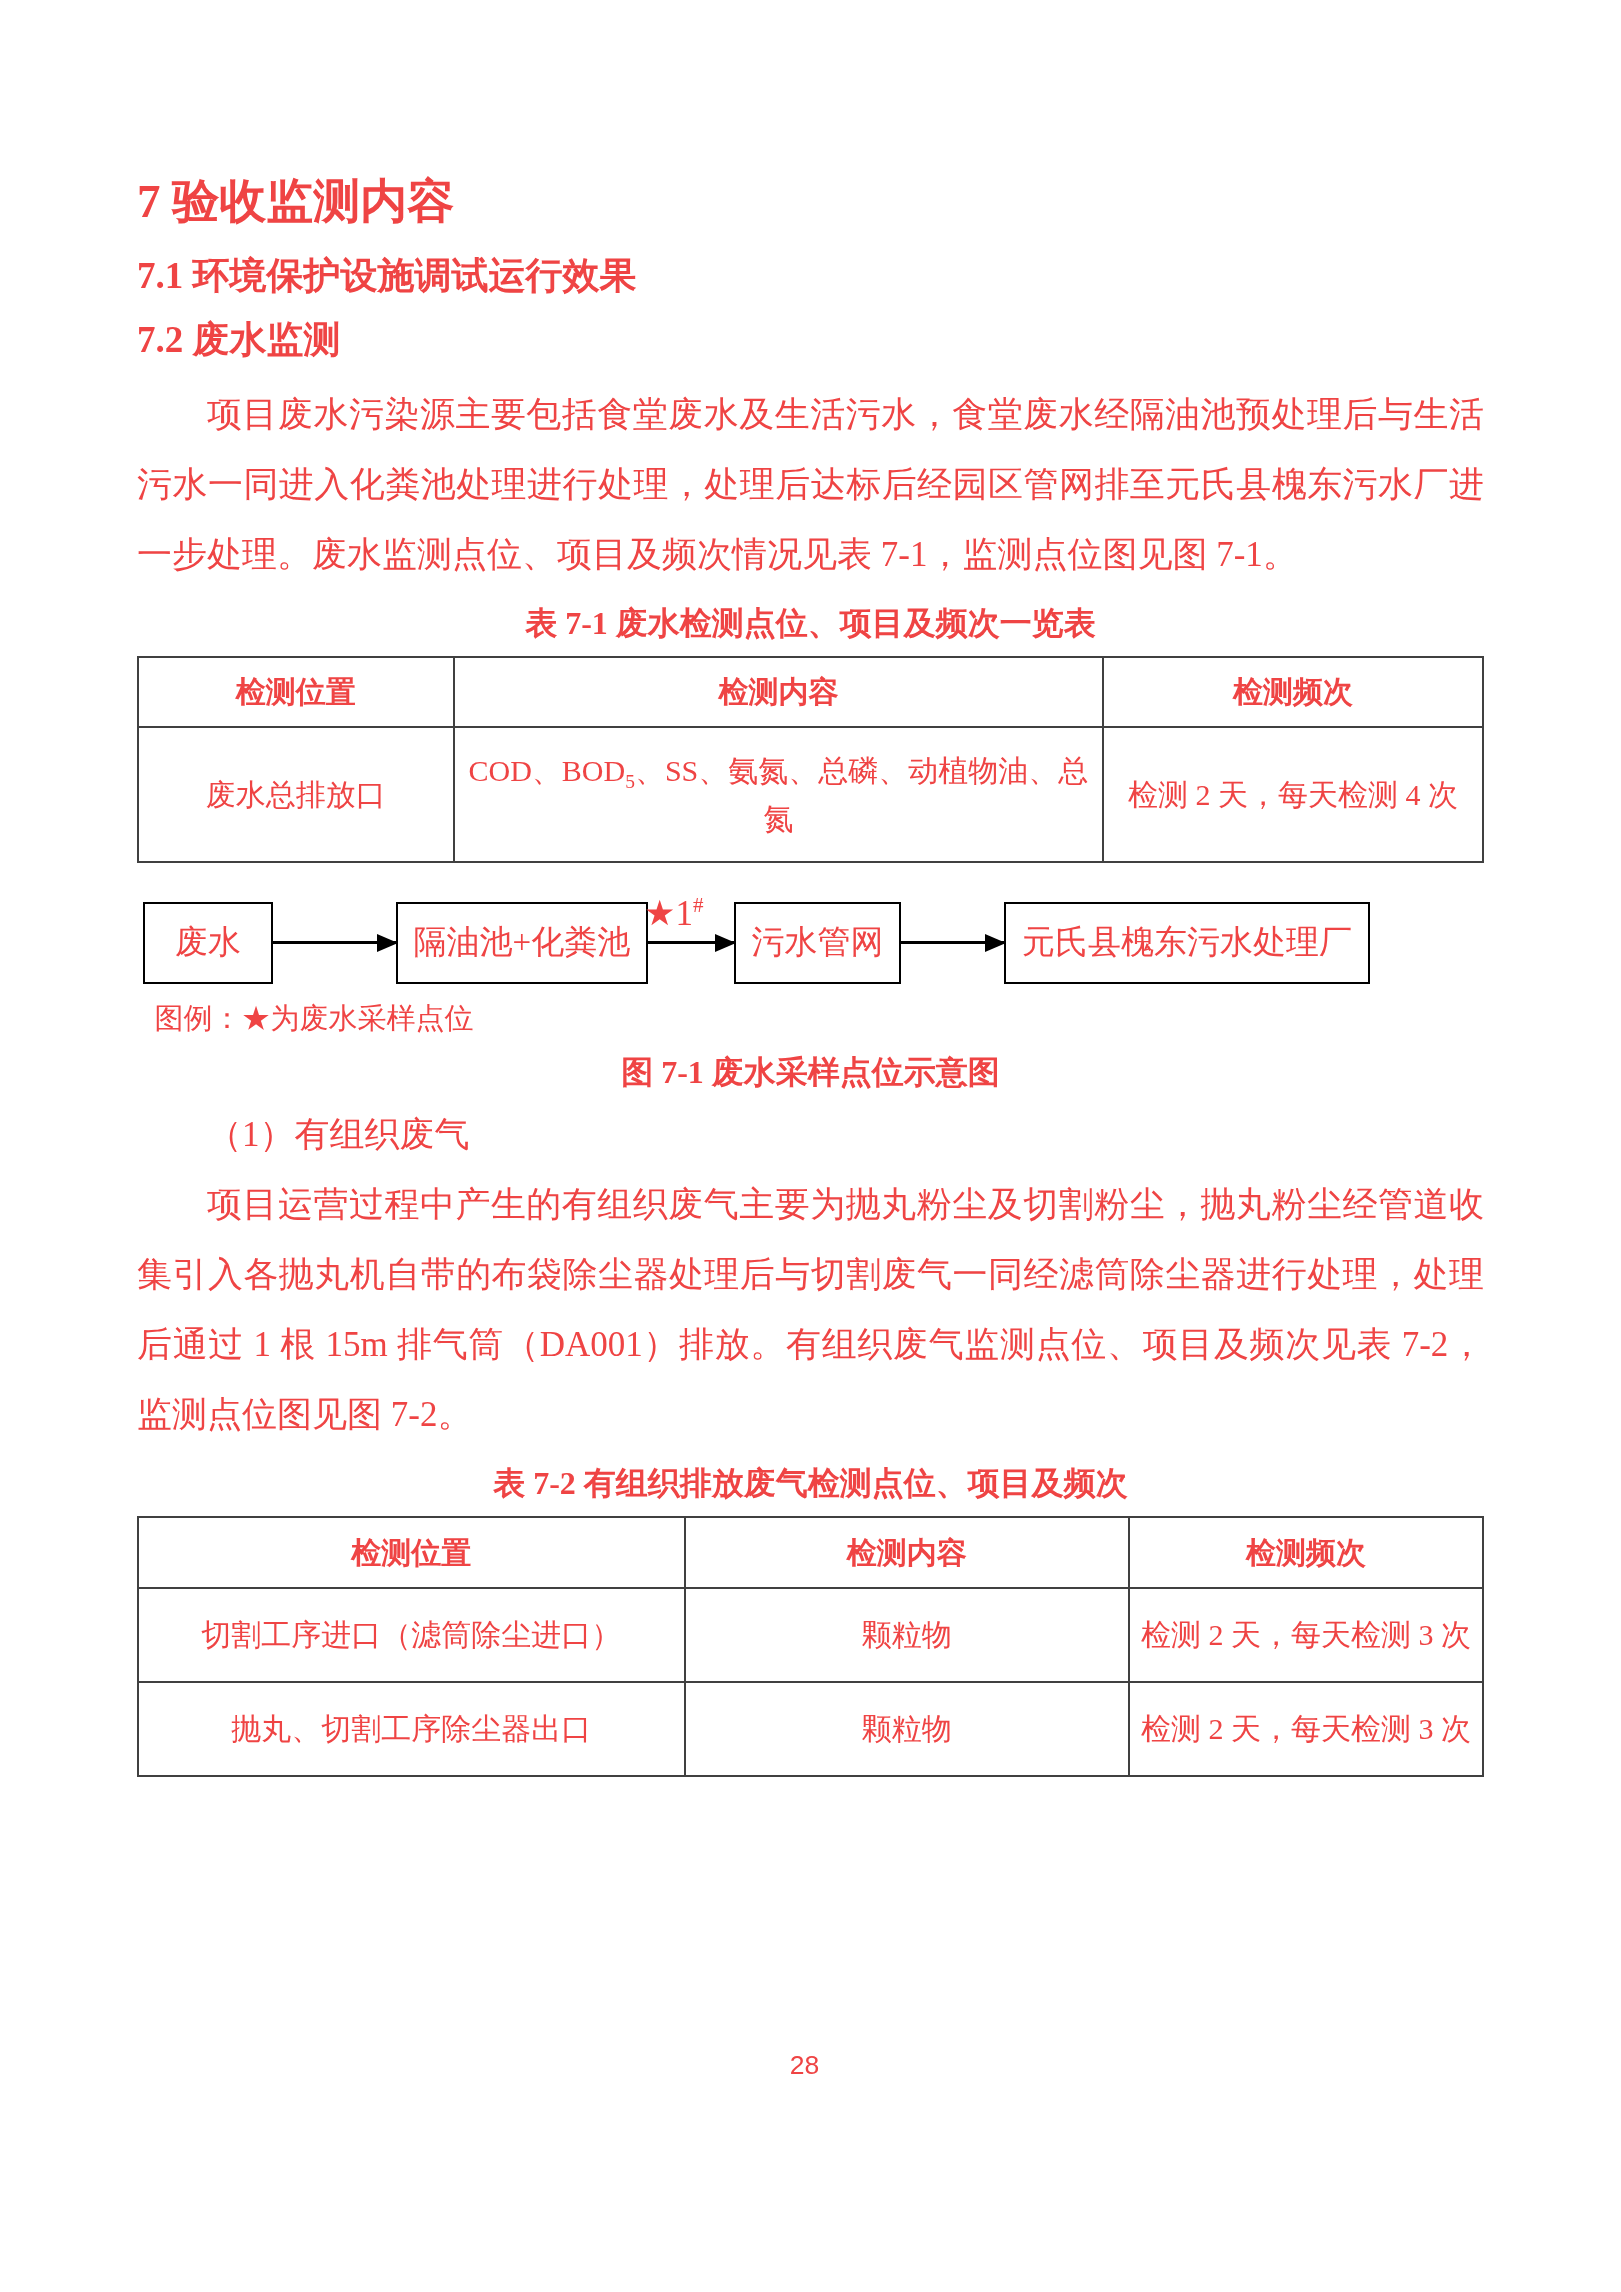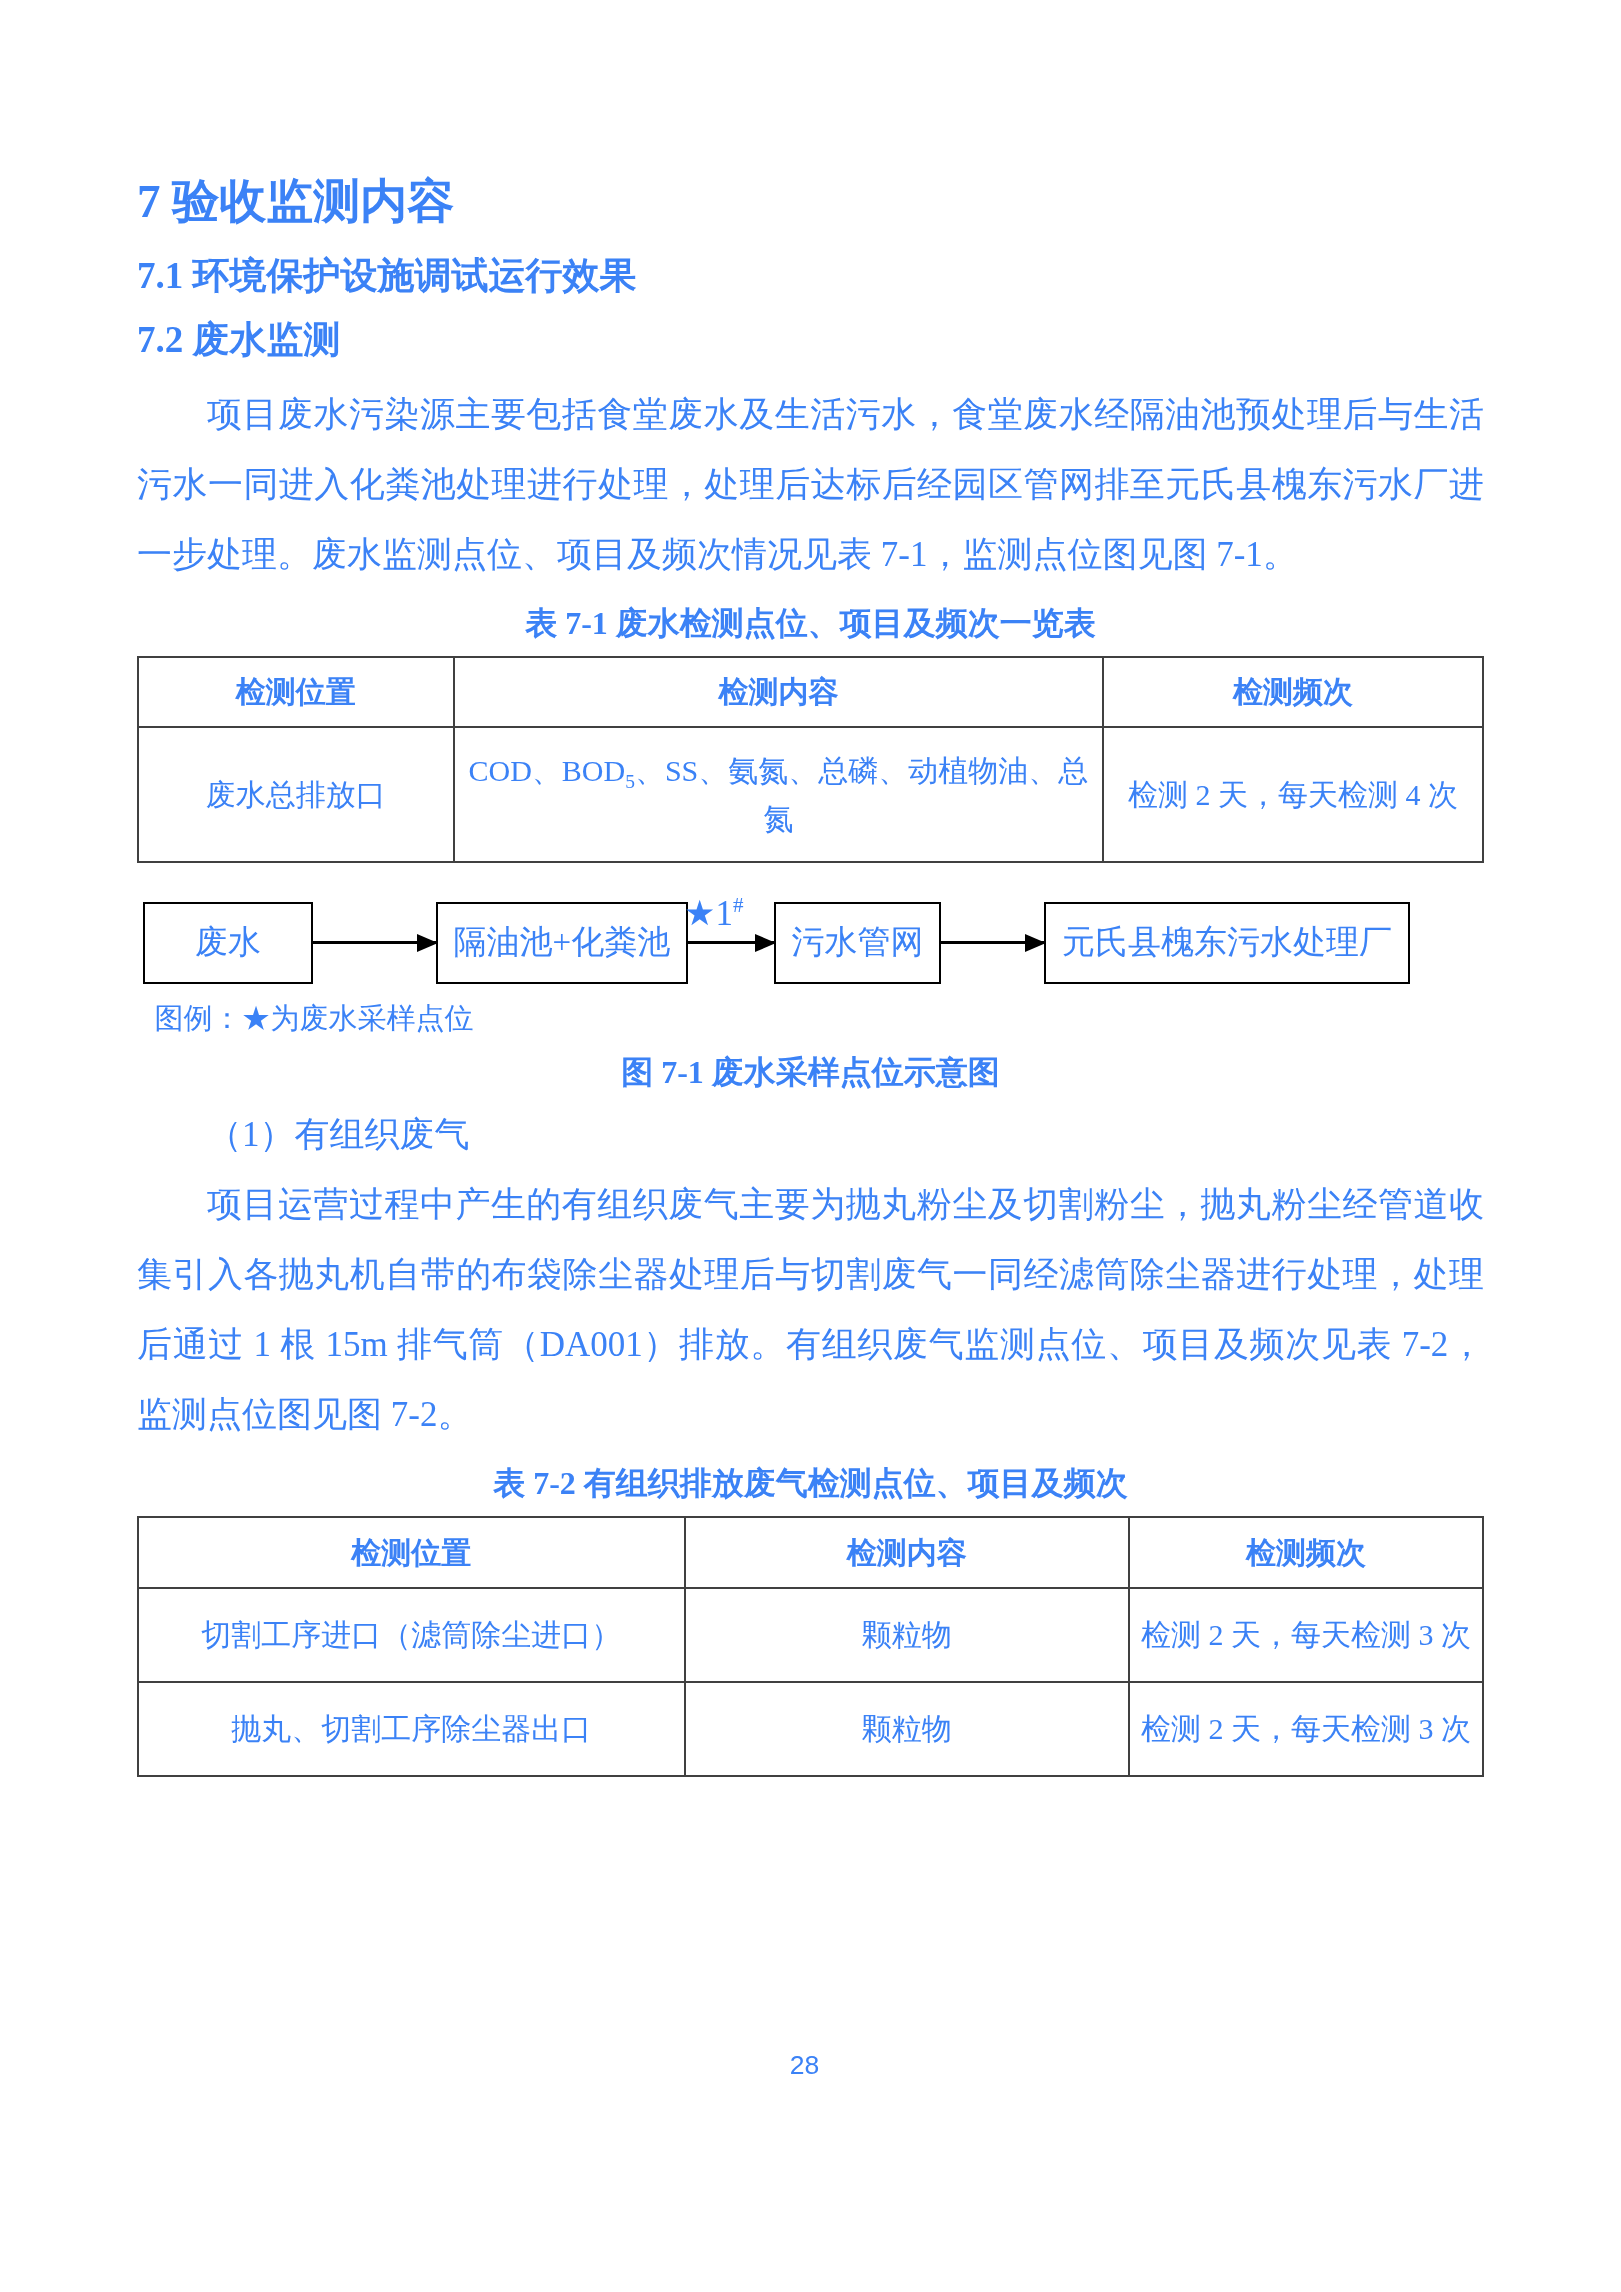--- a/index.html
+++ b/index.html
@@ -1,19 +1,19 @@
 <!DOCTYPE html>
 <html><head>
 <meta charset="utf-8">
 <style>
   html,body{margin:0;padding:0;background:#888;}
   .page{
     width:1621px;height:2293px;background:#ffffff;position:relative;
     box-sizing:border-box;padding:172px 137px 0 137px;
-    font-family:"Liberation Serif","DejaVu Serif",serif;color:#3b82f6;
+    font-family:"Liberation Serif","DejaVu Serif",serif;color:#ef4444;
   }
   .h1{font-size:47px;font-weight:bold;line-height:1.25;margin:0 0 13.7px 0;}
   .h2{font-size:37px;font-weight:bold;line-height:1.3;margin:21.6px 0 15.7px 0;}
   .h2.s72{margin-top:13px;}
   .h2.s73{margin-top:63px;}
   .para{font-size:35px;line-height:2.0;text-align:justify;text-indent:2em;margin:0;}
   .item-label{font-size:35px;line-height:2.0;text-indent:2em;margin:5.9px 0 0 0;}
   .tbl-caption{font-size:32px;font-weight:bold;text-align:center;margin:11.8px 0 9.8px 0;}
   table{border-collapse:collapse;width:100%;table-layout:fixed;}
   th,td{border:2px solid #404040;text-align:center;vertical-align:middle;
@@ -22,21 +22,21 @@
   .t1 .c1{width:23%;} .t1 .c2{width:49%;} .t1 .c3{width:28%;}
   .t1 td{padding:19.6px 9.8px;}
   .t2 .c1{width:41%;} .t2 .c2{width:33%;} .t2 .c3{width:26%;}
   .t2 td{padding:23.5px 9.8px;}
   sub{font-size:0.65em;}
   
   .flow{display:flex;align-items:center;margin:39px 0 5.9px 5.9px;}
   .fbox{border:2.9px solid #000;display:flex;align-items:center;justify-content:center;
         font-size:33px;height:82px;box-sizing:border-box;padding:0 15.7px;
         flex:none;white-space:nowrap;}
-  .fbox.b1{width:170px;}
+  .fbox.b1{width:130px;}
   .arrow{position:relative;height:2.9px;background:#000;flex:none;}
   .arrow::after{content:"";position:absolute;right:-2px;top:50%;transform:translateY(-50%);
         width:0;height:0;border-left:21.6px solid #000;
         border-top:9.8px solid transparent;border-bottom:9.8px solid transparent;}
   .a1{width:123px;} .a2{width:86px;} .a3{width:103px;}
   .star-label{position:absolute;bottom:9.8px;left:-3.9px;font-size:35px;white-space:nowrap;}
   .star-label sup{font-size:0.6em;}
   .legend{font-size:29px;margin:13.7px 0 0 17.6px;line-height:1.5;}
   .fig-caption{font-size:32px;font-weight:bold;text-align:center;margin:9.8px 0 0 0;}
   .page-number{position:absolute;top:2050px;left:0;right:12px;text-align:center;

